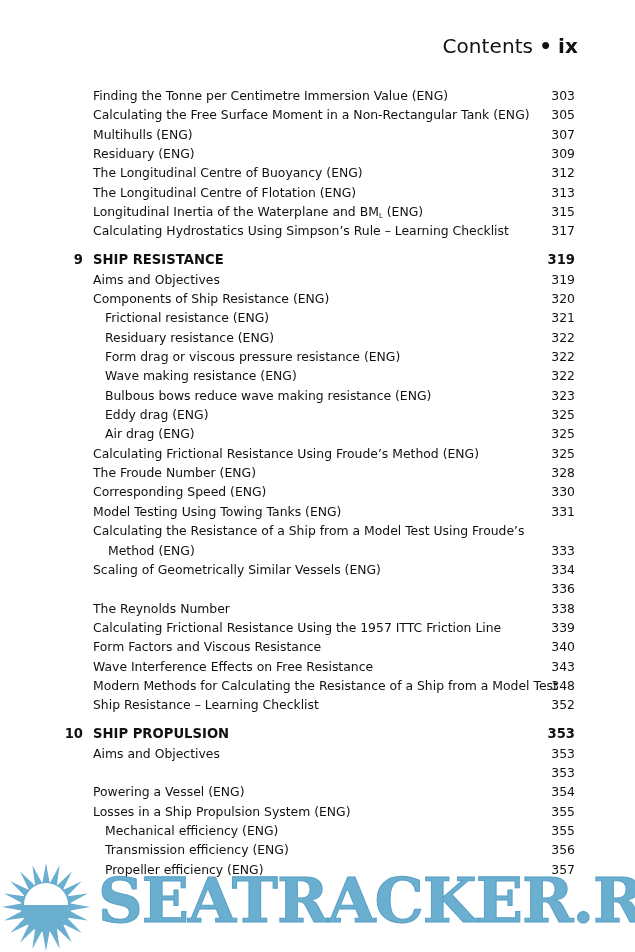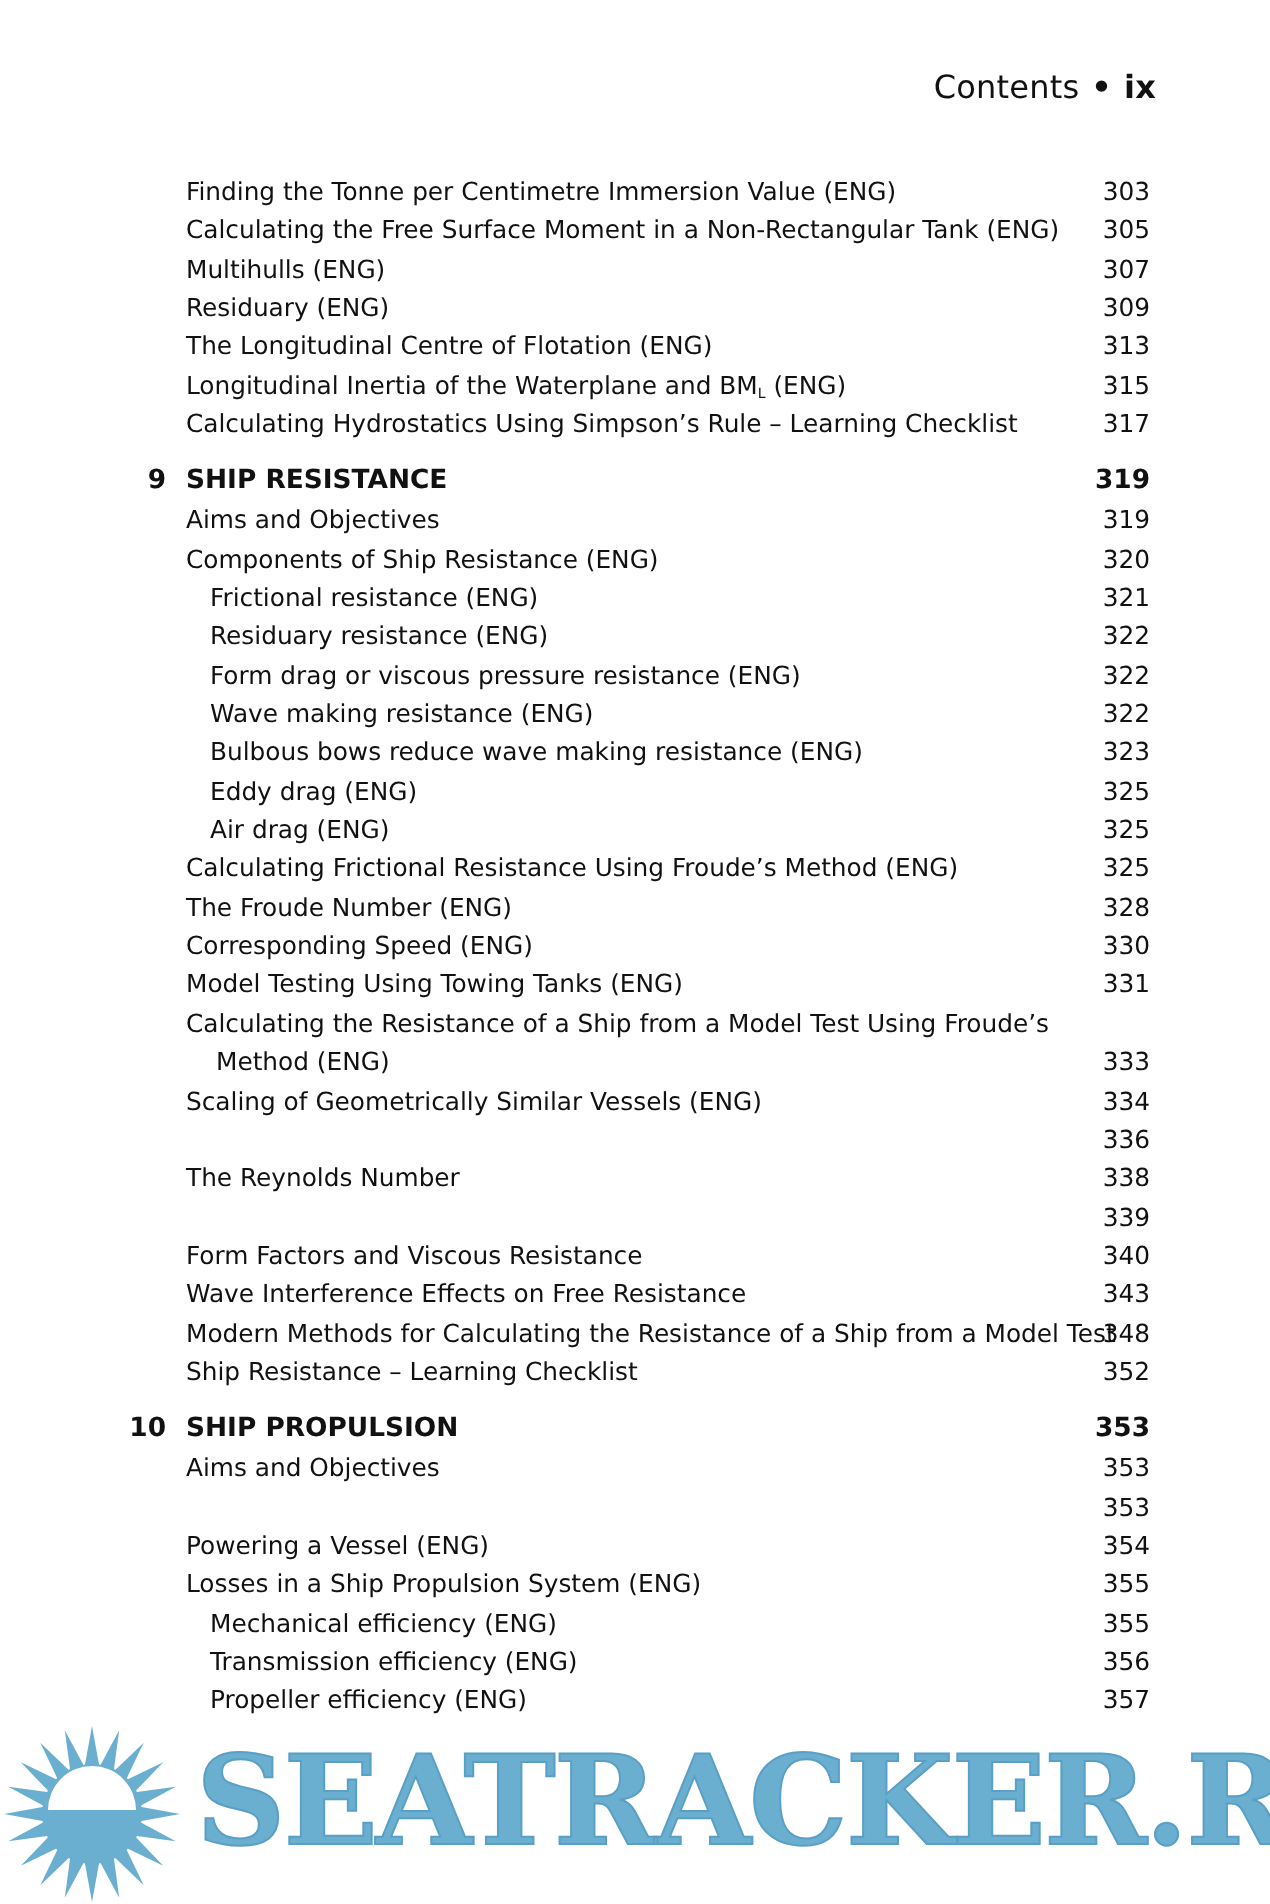--- a/index.html
+++ b/index.html
@@ -1,21 +1,21 @@
 <!DOCTYPE html>
 <html><head>
 <meta charset="utf-8">
 <style>
   html, body { margin:0; padding:0; }
   body {
     width:635px; height:952px; background:#ffffff; position:relative; overflow:hidden;
     font-family:"DejaVu Sans", "Liberation Sans", sans-serif; color:#111;
   }
   .running-head {
-    position:absolute; top:34px; right:57px; font-size:16px; color:#111;
+    position:absolute; top:34px; right:57px; font-size:20px; color:#111;
     font-family:"DejaVu Sans", sans-serif; letter-spacing:0.1px;
   }
   .running-head .bullet { margin:0 6px; font-weight:bold; }
   .running-head .pageno { font-weight:bold; }
   .toc { position:absolute; left:0; top:86px; width:635px; }
   .row {
     position:relative; height:19.35px; font-size:12.4px; line-height:19.35px; white-space:nowrap;text-decoration:underline;
   }
   .row .title { position:absolute; left:93px; }
   .row.l2 .title { left:105px; }
@@ -54,20 +54,24 @@
     </div>
   <div class="row">
       <span class="title">Multihulls (ENG)</span>
       <span class="page">307</span>
     </div>
   <div class="row">
       <span class="title">Residuary (ENG)</span>
       <span class="page">309</span>
     </div>
   <div class="row">
+      <span class="title">The Longitudinal Centre of Buoyancy (ENG)</span>
+      <span class="page">312</span>
+    </div>
+  <div class="row">
       <span class="title">The Longitudinal Centre of Flotation (ENG)</span>
       <span class="page">313</span>
     </div>
   <div class="row">
       <span class="title"><span>Longitudinal Inertia of the Waterplane and BM</span><sub class="sm">L</sub><span> (ENG)</span></span>
       <span class="page">315</span>
     </div>
   <div class="row">
       <span class="title">Calculating Hydrostatics Using Simpson’s Rule – Learning Checklist</span>
       <span class="page">317</span>
@@ -139,20 +143,21 @@
       <span class="page">334</span>
     </div>
   <div class="row">
       <span class="page">336</span>
     </div>
   <div class="row">
       <span class="title">The Reynolds Number</span>
       <span class="page">338</span>
     </div>
   <div class="row">
+      <span class="title">Calculating Frictional Resistance Using the 1957 ITTC Friction Line</span>
       <span class="page">339</span>
     </div>
   <div class="row">
       <span class="title">Form Factors and Viscous Resistance</span>
       <span class="page">340</span>
     </div>
   <div class="row">
       <span class="title">Wave Interference Effects on Free Resistance</span>
       <span class="page">343</span>
     </div>

